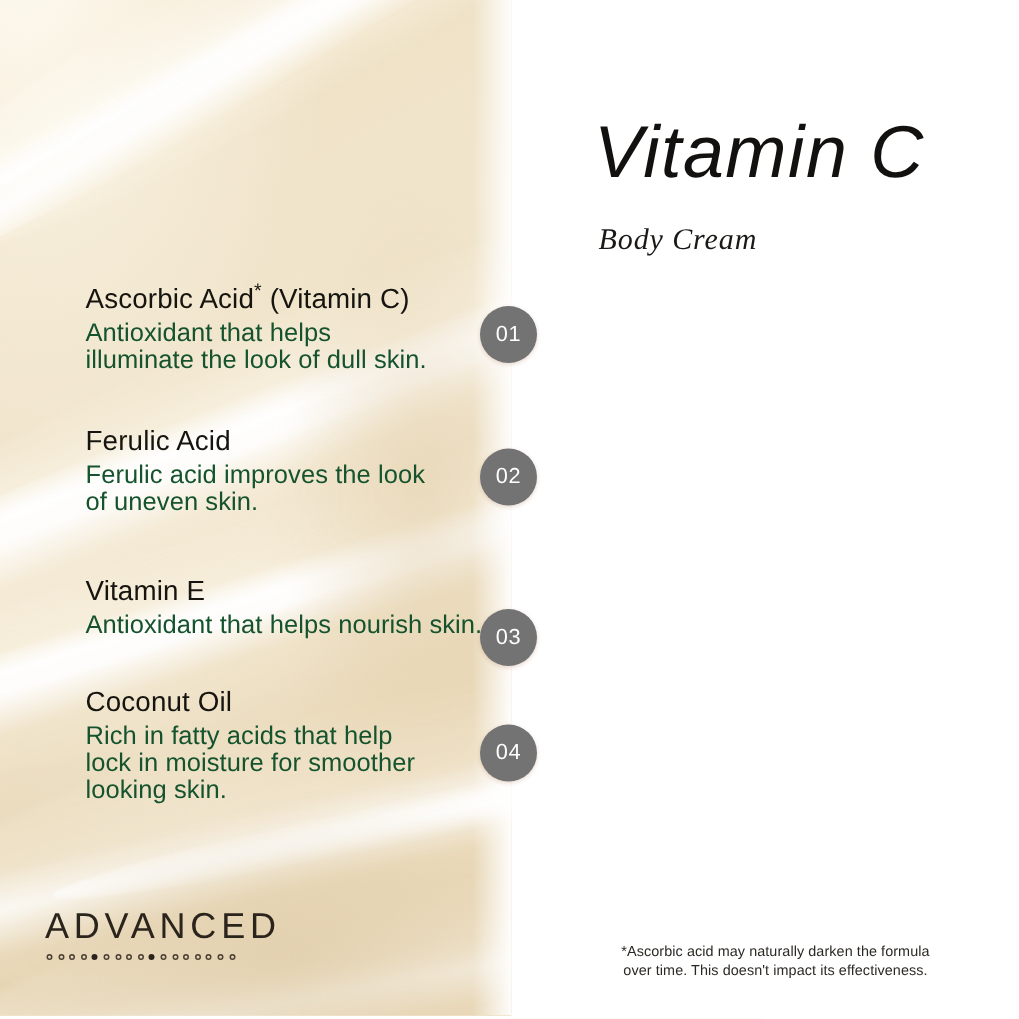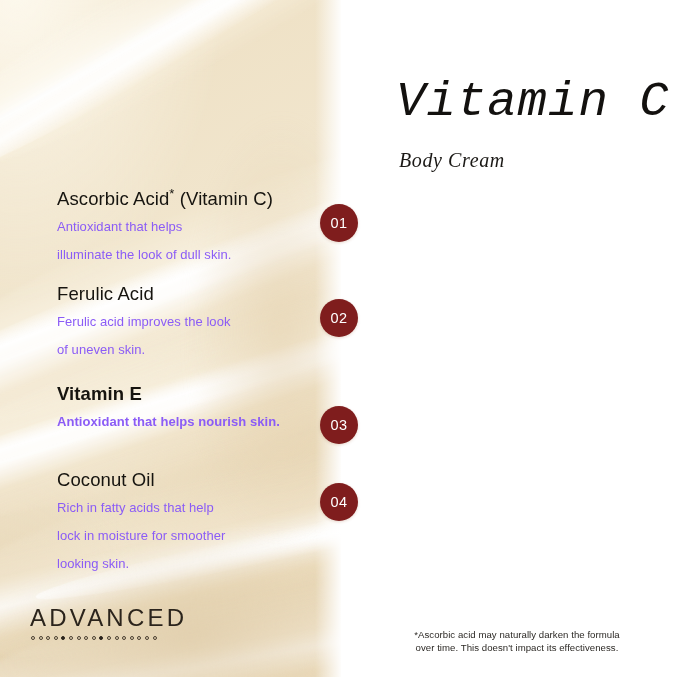--- a/index.html
+++ b/index.html
@@ -205,21 +205,21 @@
     left: 341px;
     top: 0;
     width: 338px;
     height: 679px;
     background: #ffffff;
   }
   .title {
     position: absolute;
     left: 55px;
     top: 78px;
-    font-family: Liberation Mono, monospace;
+    font-family: Liberation Sans, sans-serif;
     font-style: italic;
     font-size: 49px;
     line-height: 1;
     color: #13110f;
     letter-spacing: 1px;
     white-space: nowrap;
   }
   .subtitle {
     position: absolute;
     left: 58px;
@@ -253,34 +253,34 @@
     margin: 0 0 3px 0;
     white-space: nowrap;
     letter-spacing: 0.1px;
   }
   .item-title .star {
     font-size: 13px;
     vertical-align: super;
     line-height: 0;
   }
   .item-desc {
-    font-size: 13px;
-    color: #8b5cf6;
-    line-height: 28px;
+    font-size: 17px;
+    color: #14532d;
+    line-height: 18px;
     letter-spacing: 0.05px;
     white-space: pre-line;
   }
 
   
   .badge {
     position: absolute;
     width: 38px;
     height: 38px;
     border-radius: 50%;
-    background: #7f1d1d;
+    background: #737373;
     color: #ffffff;
     font-size: 14.5px;
     letter-spacing: 0.4px;
     display: flex;
     align-items: center;
     justify-content: center;
     box-shadow: 0 1px 3px rgba(150,80,40,0.22);
   }
 
   
@@ -353,26 +353,26 @@
         <div class="item-desc">Antioxidant that helps
 illuminate the look of dull skin.</div>
       </div>
       <div class="badge" style="left: 320px; top: 299px;">02</div>
       <div class="item" style="top: 283px;">
         <div class="item-title">Ferulic Acid</div>
         <div class="item-desc">Ferulic acid improves the look
 of uneven skin.</div>
       </div>
       <div class="badge" style="left: 320px; top: 406px;">03</div>
-      <div class="item" style="top: 383px; font-weight: bold;">
+      <div class="item" style="top: 383px;">
         <div class="item-title">Vitamin E</div>
         <div class="item-desc">Antioxidant that helps nourish skin.</div>
       </div>
       <div class="badge" style="left: 320px; top: 483px;">04</div>
-      <div class="item" style="top: 457px; margin-top: 12px;">
+      <div class="item" style="top: 457px;">
         <div class="item-title">Coconut Oil</div>
         <div class="item-desc">Rich in fatty acids that help
 lock in moisture for smoother
 looking skin.</div>
       </div>
     </div>
 
   <div class="footnote">*Ascorbic acid may naturally darken the formula
 over time. This doesn't impact its effectiveness.</div>
 

